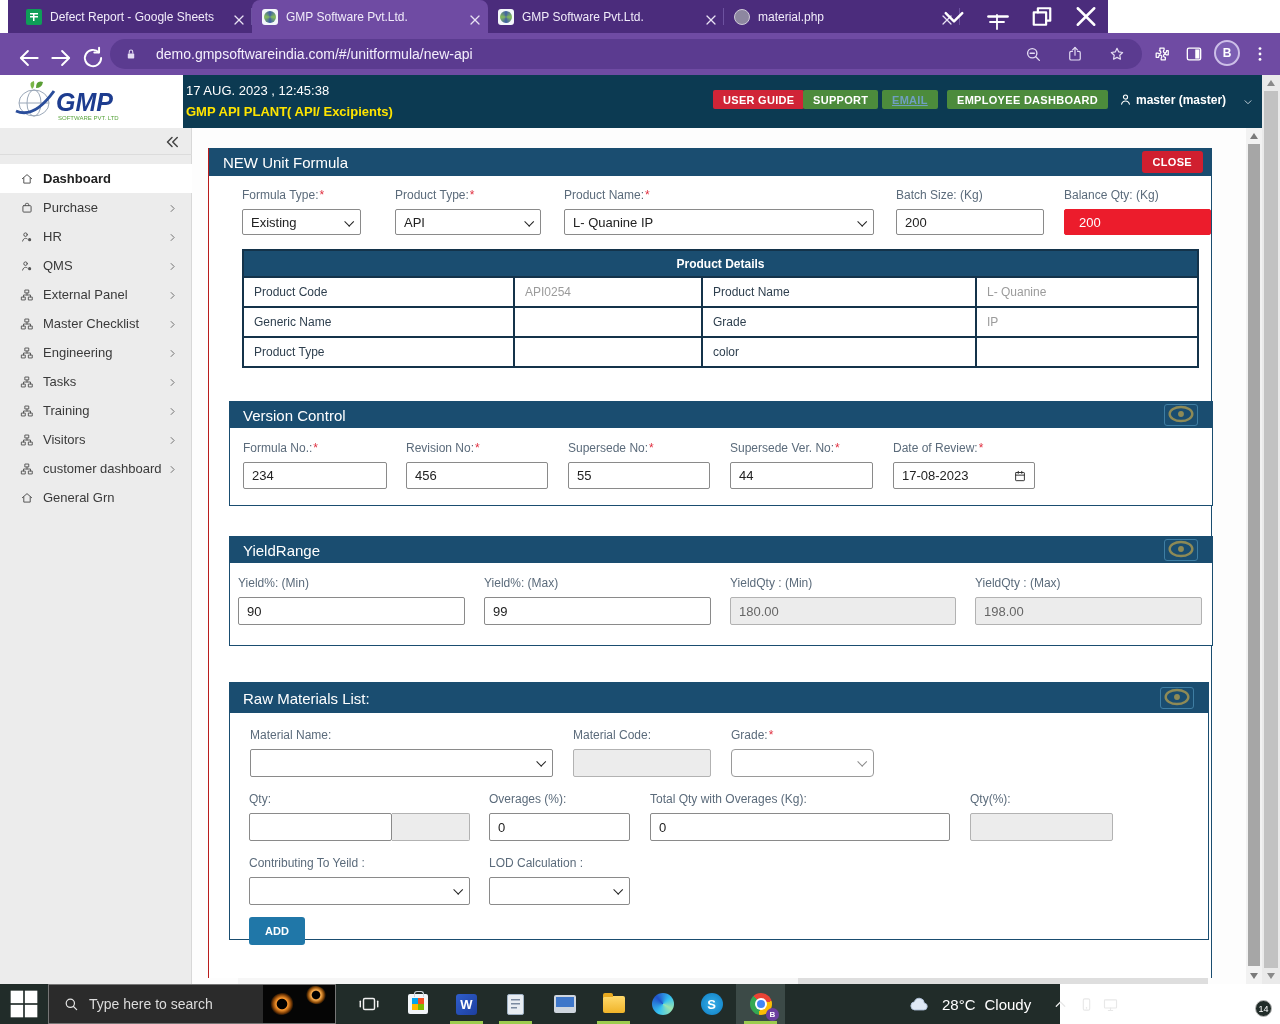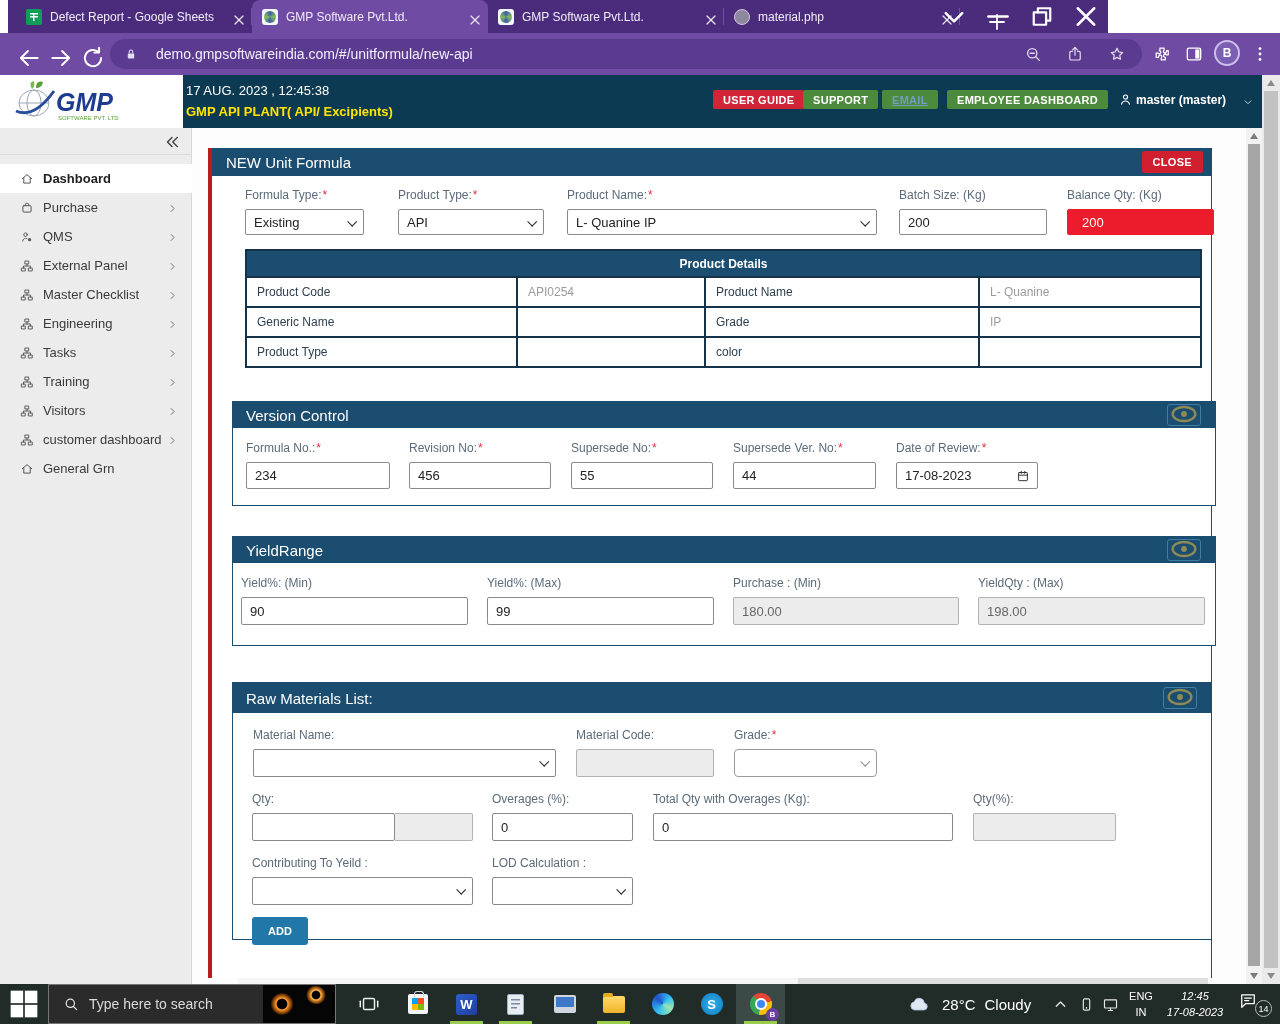--- a/index.html
+++ b/index.html
@@ -76,21 +76,21 @@
   #sideitems { position:absolute; left:0; top:36px; width:192px; }
   .sitem { height:29px; display:flex; align-items:center; padding-left:20px; position:relative;
            color:#3a3a3a; font-size:13px; }
   .sitem.active { background:#fff; font-weight:bold; color:#222; }
   .sitem .sic { width:14px; height:14px; margin-right:9px; color:#555; flex:0 0 14px; }
   .sitem .schev { position:absolute; right:14px; width:11px; height:11px; color:#666; }
 
   
   #content { position:absolute; left:192px; top:128px; width:1054px; height:856px; background:#fdfdfd; overflow:hidden; }
   #mainpanel { position:absolute; left:16px; top:20px; width:1004px; height:830px;
-               border-left:4px solid #b91c1c; border-right:1px solid #1a4d70; background:#fff; }
+               border-left:1px solid #b91c1c; border-right:1px solid #1a4d70; background:#fff; }
   .phead { background:#1a4d70; display:flex; align-items:center; color:#fff; }
   .phead.big { height:28px; font-size:15px; padding:0 8px 0 14px; }
   .ptitle { flex:1; }
   .closebtn { background:#d01f2f; color:#fff; border:none; border-radius:3px; font-size:11px;
               font-weight:bold; padding:5px 11px; font-family:"Liberation Sans",sans-serif; letter-spacing:.3px; }
   .eyebtn { width:34px; height:22px; background:transparent; border:1px solid #3f7ea3; border-radius:3px;
             margin-right:14px; color:#8e8a56; display:flex; align-items:center; justify-content:center; }
   .eyebtn svg { width:14px; height:14px; }
 
   .flabel { font-size:12px; color:#5b6b7b; margin-bottom:7px; white-space:nowrap; }
@@ -157,21 +157,21 @@
   #innerscroll { position:absolute; left:1246px; top:128px; width:16px; height:856px; background:#f2f2f2; }
   #innerscroll .up   { top:5px;  border-left:4px solid transparent; border-right:4px solid transparent; border-bottom:6px solid #7a7a7a; }
   #innerscroll .down { bottom:5px; border-left:4px solid transparent; border-right:4px solid transparent; border-top:6px solid #7a7a7a; }
   #innerscroll .thumb { position:absolute; left:2px; top:16px; width:12px; height:822px; background:#a6a6a6; }
   #outerscroll { position:absolute; left:1262px; top:75px; width:18px; height:909px; background:#eaeaea; }
   #outerscroll .up   { left:5px; top:5px; border-left:4px solid transparent; border-right:4px solid transparent; border-bottom:6px solid #8a8a8a; }
   #outerscroll .down { left:5px; bottom:5px; border-left:4px solid transparent; border-right:4px solid transparent; border-top:6px solid #8a8a8a; }
   #outerscroll .thumb { position:absolute; left:2px; top:16px; width:14px; height:877px; background:#c2c2c2; }
 
   
-  #taskbar { position:absolute; left:0; top:984px; width:1280px; height:40px; background:#212c29; }
+  #taskbar { position:absolute; left:0; top:984px; width:1060px; height:40px; background:#212c29; }
   #startbtn { position:absolute; left:0; top:0; width:48px; height:40px; display:flex; align-items:center; justify-content:center; color:#fff; }
   #startbtn svg { width:16px; height:16px; }
   #searchbox { position:absolute; left:48px; top:0; width:288px; height:40px; background:#2b2b2b;
                border:1px solid #767676; display:flex; align-items:center; }
   #searchbox .mag { width:16px; height:16px; margin:0 10px 0 14px; color:#e6e6e6; }
   #searchbox .ph { color:#dcdcdc; font-size:14px; flex:1; }
   #galaxy { width:72px; height:38px; background:#050505; position:relative; overflow:hidden; }
   #galaxy:before { content:""; position:absolute; left:6px; top:8px; width:26px; height:22px; border-radius:50%;
       background:radial-gradient(circle at 50% 50%, #000 0 28%, #ff9a2e 34%, #7a3c05 55%, transparent 68%); transform:rotate(-20deg); }
   #galaxy:after { content:""; position:absolute; right:8px; top:1px; width:22px; height:18px; border-radius:50%;
@@ -388,20 +388,31 @@
               <path d="M6.5 10.2V19h11v-8.8"></path>
             </svg></span>
           <span>Dashboard</span>
         </div>
         <div class="sitem">
           <span class="sic"><svg viewBox="0 0 24 24" style="width:100%;height:100%" fill="none" stroke="currentColor" stroke-width="1.7" stroke-linecap="round" stroke-linejoin="round">
               <rect x="5" y="8" width="14" height="11" rx="1.5"></rect>
               <path d="M9 8V6.5A2.5 2.5 0 0 1 11.5 4h1A2.5 2.5 0 0 1 15 6.5V8"></path>
             </svg></span>
           <span>Purchase</span>
+          <span class="schev"><svg viewBox="0 0 24 24" style="width:100%;height:100%" fill="none" stroke="currentColor" stroke-width="2" stroke-linecap="round" stroke-linejoin="round">
+              <polyline points="9 5.5 15.5 12 9 18.5"></polyline>
+            </svg></span>
+        </div>
+        <div class="sitem">
+          <span class="sic"><svg viewBox="0 0 24 24" style="width:100%;height:100%" fill="none" stroke="currentColor" stroke-width="1.7" stroke-linecap="round" stroke-linejoin="round">
+              <circle cx="9.5" cy="8" r="3"></circle>
+              <path d="M4.5 19c.7-3.1 2.7-4.7 5-4.7 1.1 0 2 .3 2.8.9"></path>
+              <circle cx="16.5" cy="16.5" r="2.7" fill="currentColor" stroke="none"></circle>
+            </svg></span>
+          <span>HR</span>
           <span class="schev"><svg viewBox="0 0 24 24" style="width:100%;height:100%" fill="none" stroke="currentColor" stroke-width="2" stroke-linecap="round" stroke-linejoin="round">
               <polyline points="9 5.5 15.5 12 9 18.5"></polyline>
             </svg></span>
         </div>
         <div class="sitem">
           <span class="sic"><svg viewBox="0 0 24 24" style="width:100%;height:100%" fill="none" stroke="currentColor" stroke-width="1.7" stroke-linecap="round" stroke-linejoin="round">
               <circle cx="9.5" cy="8" r="3"></circle>
               <path d="M4.5 19c.7-3.1 2.7-4.7 5-4.7 1.1 0 2 .3 2.8.9"></path>
               <circle cx="16.5" cy="16.5" r="2.7" fill="currentColor" stroke="none"></circle>
             </svg></span>
@@ -632,21 +643,21 @@
         <div id="yrbody">
           <div class="fgroup y1">
             <div class="flabel">Yield%: (Min)</div>
             <div class="input">90</div>
           </div>
           <div class="fgroup y2">
             <div class="flabel">Yield%: (Max)</div>
             <div class="input">99</div>
           </div>
           <div class="fgroup y3">
-            <div class="flabel">Purchase : (Min)</div>
+            <div class="flabel">YieldQty : (Min)</div>
             <div class="input dis">180.00</div>
           </div>
           <div class="fgroup y4">
             <div class="flabel">YieldQty : (Max)</div>
             <div class="input dis">198.00</div>
           </div>
         </div>
       </div>
 
       <div class="subpanel" id="rmpanel">

